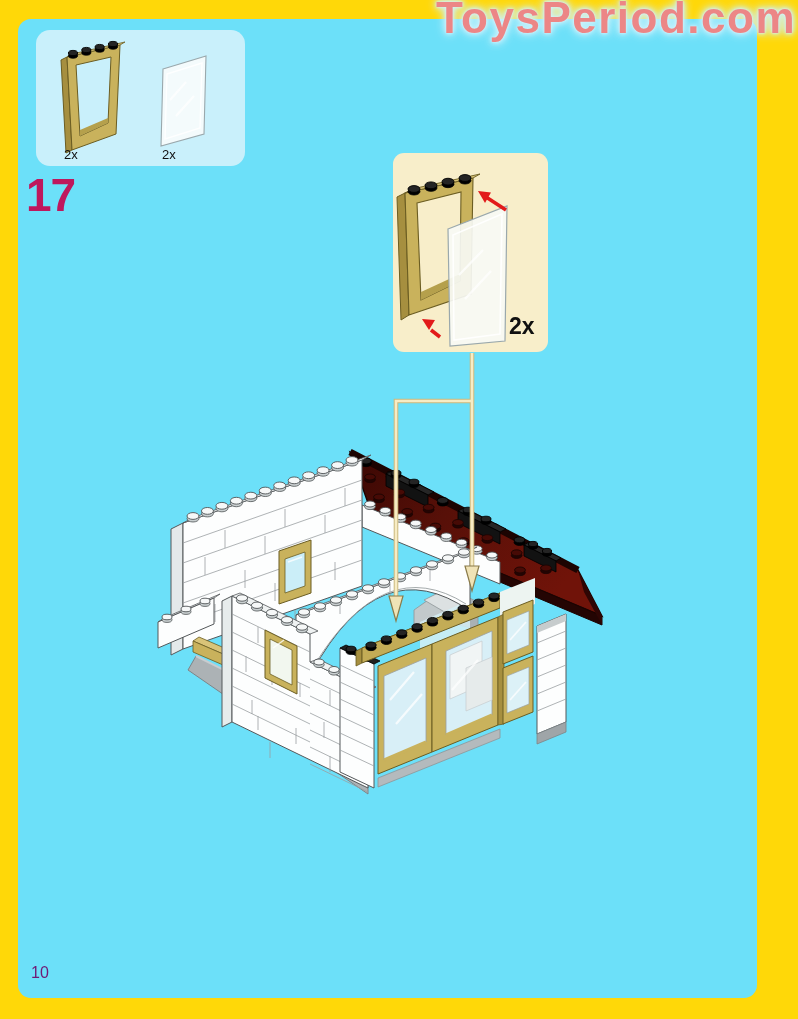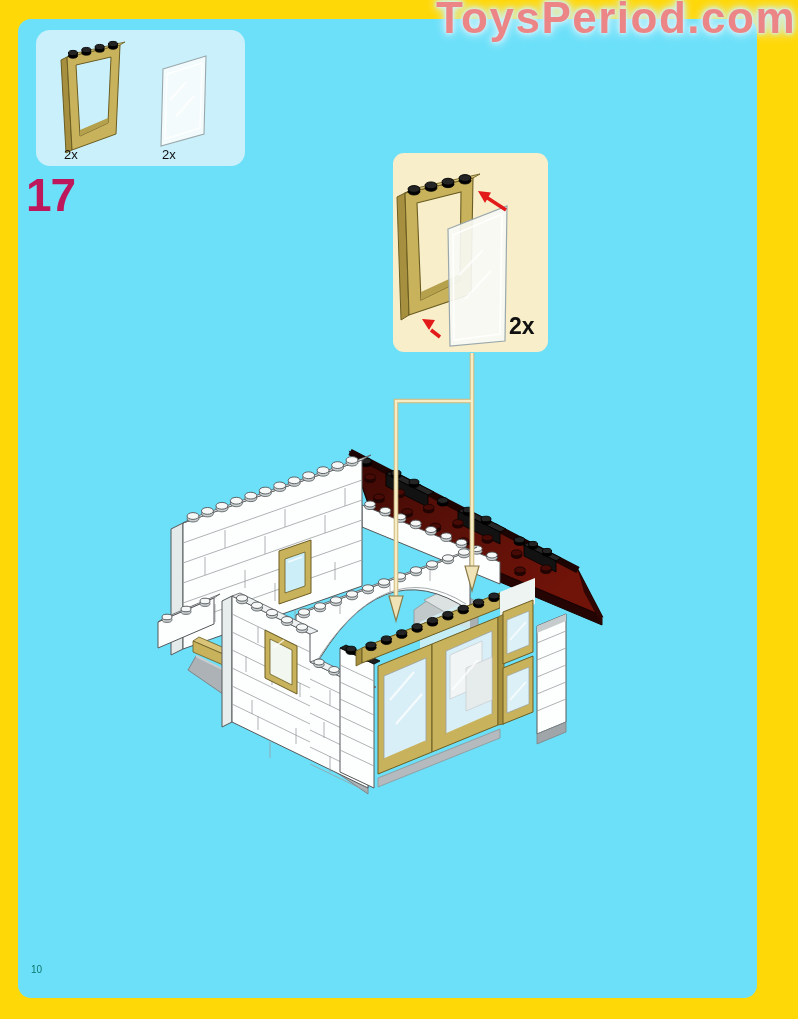--- a/index.html
+++ b/index.html
@@ -34,21 +34,21 @@
     position:absolute;left:393px;top:153px;width:155px;height:199px;
     background:#F8EECA;border-radius:11px;z-index:5;
   }
   .assembly-callout svg{position:absolute;left:0;top:0;}
   .qty-large{
     position:absolute;left:116px;top:160px;z-index:6;
     font-size:23px;font-weight:600;color:#101010;
   }
   .page-number{
     position:absolute;left:31px;top:964px;z-index:5;
-    font-size:10px;color:#0f766e;
+    font-size:16px;color:#701a75;
   }
   .model-layer{
     position:absolute;left:0;top:0;width:798px;height:1019px;z-index:10;
     pointer-events:none;
   }
 </style>
 </head>
 <body>
 
 <div class="page">

